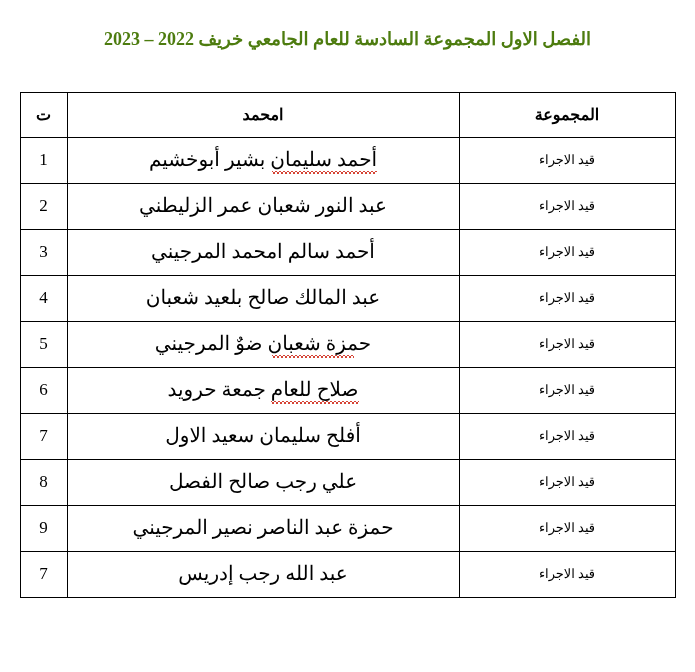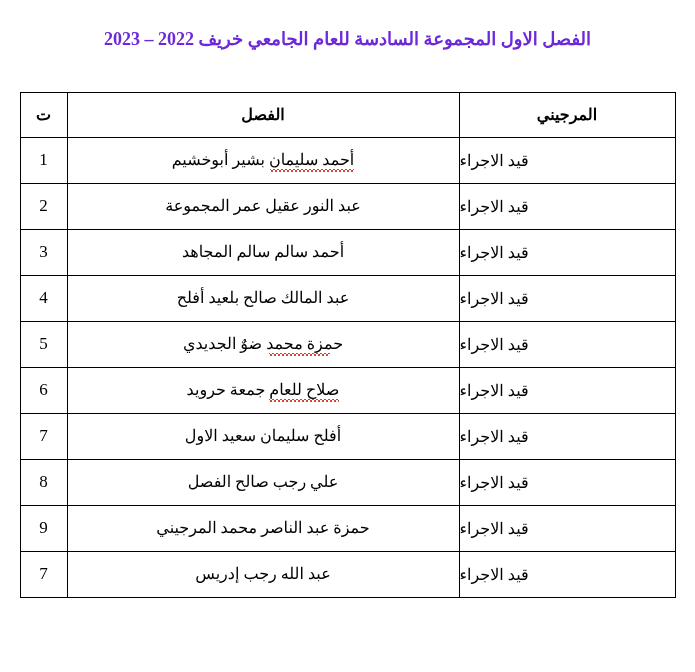--- a/index.html
+++ b/index.html
@@ -23,21 +23,21 @@
     position: relative;
   }
   .doc-title {
     text-align: center;
     font-family: "Liberation Serif", serif;
     font-size: 18px;
     font-weight: bold;
     line-height: 1.55;
     margin: 26px 40px 0 40px;
     direction: rtl;
-    color: #6d28d9;
+    color: #4d7c0f;
   }
   .table-wrap {
     margin: 38px 20px 0 20px;
     display: flex;
     justify-content: center;
   }
   table.roster {
     border-collapse: collapse;
     direction: rtl;
     width: 655px;
@@ -61,28 +61,28 @@
   }
   td.c-num {
     height: 45px;
     text-align: center;
     font-size: 17px;
     font-family: "Liberation Serif", serif;
   }
   td.c-name {
     height: 45px;
     text-align: center;
-    font-size: 16px;
+    font-size: 20px;
     font-family: "Liberation Serif", serif;
     position: relative;
   }
   td.c-notes {
     height: 45px;
-    text-align: left;
-    font-size: 16px;
+    text-align: center;
+    font-size: 13px;
     font-family: "Liberation Serif", serif;
   }
   .name-inner {
     display: inline-block;
     position: relative;
     padding-bottom: 2px;
   }
   .name-inner.squiggle::after {
     content: "";
     position: absolute;
@@ -115,69 +115,69 @@
 
   <div class="table-wrap">
     <table class="roster">
       <colgroup>
         <col class="col-notes">
         <col class="col-name">
         <col class="col-num">
       </colgroup>
       <thead>
         <tr>
-          <th class="h-cell">المرجيني</th>
-          <th class="h-cell">الفصل</th>
+          <th class="h-cell">المجموعة</th>
+          <th class="h-cell">امحمد</th>
           <th class="h-cell">ت</th>
         </tr>
       </thead>
       <tbody id="roster-body">
           <tr>
             <td class="c-notes">قيد الاجراء</td>
             <td class="c-name"><span class="name-inner squiggle sq-part">أحمد سليمان بشير أبوخشيم</span></td>
             <td class="c-num">1</td>
           </tr>
           <tr>
             <td class="c-notes">قيد الاجراء</td>
-            <td class="c-name"><span class="name-inner">عبد النور عقيل عمر المجموعة</span></td>
+            <td class="c-name"><span class="name-inner">عبد النور شعبان عمر الزليطني</span></td>
             <td class="c-num">2</td>
           </tr>
           <tr>
             <td class="c-notes">قيد الاجراء</td>
-            <td class="c-name"><span class="name-inner">أحمد سالم سالم المجاهد</span></td>
+            <td class="c-name"><span class="name-inner">أحمد سالم امحمد المرجيني</span></td>
             <td class="c-num">3</td>
           </tr>
           <tr>
             <td class="c-notes">قيد الاجراء</td>
-            <td class="c-name"><span class="name-inner">عبد المالك صالح بلعيد أفلح</span></td>
+            <td class="c-name"><span class="name-inner">عبد المالك صالح بلعيد شعبان</span></td>
             <td class="c-num">4</td>
           </tr>
           <tr>
             <td class="c-notes">قيد الاجراء</td>
-            <td class="c-name"><span class="name-inner squiggle sq-mid">حمزة محمد ضوٌ الجديدي</span></td>
+            <td class="c-name"><span class="name-inner squiggle sq-mid">حمزة شعبان ضوٌ المرجيني</span></td>
             <td class="c-num">5</td>
           </tr>
           <tr>
             <td class="c-notes">قيد الاجراء</td>
             <td class="c-name"><span class="name-inner squiggle sq-part">صلاح للعام جمعة حرويد</span></td>
             <td class="c-num">6</td>
           </tr>
           <tr>
             <td class="c-notes">قيد الاجراء</td>
             <td class="c-name"><span class="name-inner">أفلح سليمان سعيد الاول</span></td>
             <td class="c-num">7</td>
           </tr>
           <tr>
             <td class="c-notes">قيد الاجراء</td>
             <td class="c-name"><span class="name-inner">علي رجب صالح الفصل</span></td>
             <td class="c-num">8</td>
           </tr>
           <tr>
             <td class="c-notes">قيد الاجراء</td>
-            <td class="c-name"><span class="name-inner">حمزة عبد الناصر محمد المرجيني</span></td>
+            <td class="c-name"><span class="name-inner">حمزة عبد الناصر نصير المرجيني</span></td>
             <td class="c-num">9</td>
           </tr>
           <tr>
             <td class="c-notes">قيد الاجراء</td>
             <td class="c-name"><span class="name-inner">عبد الله رجب إدريس</span></td>
             <td class="c-num">7</td>
           </tr>
         </tbody>
     </table>
   </div>

